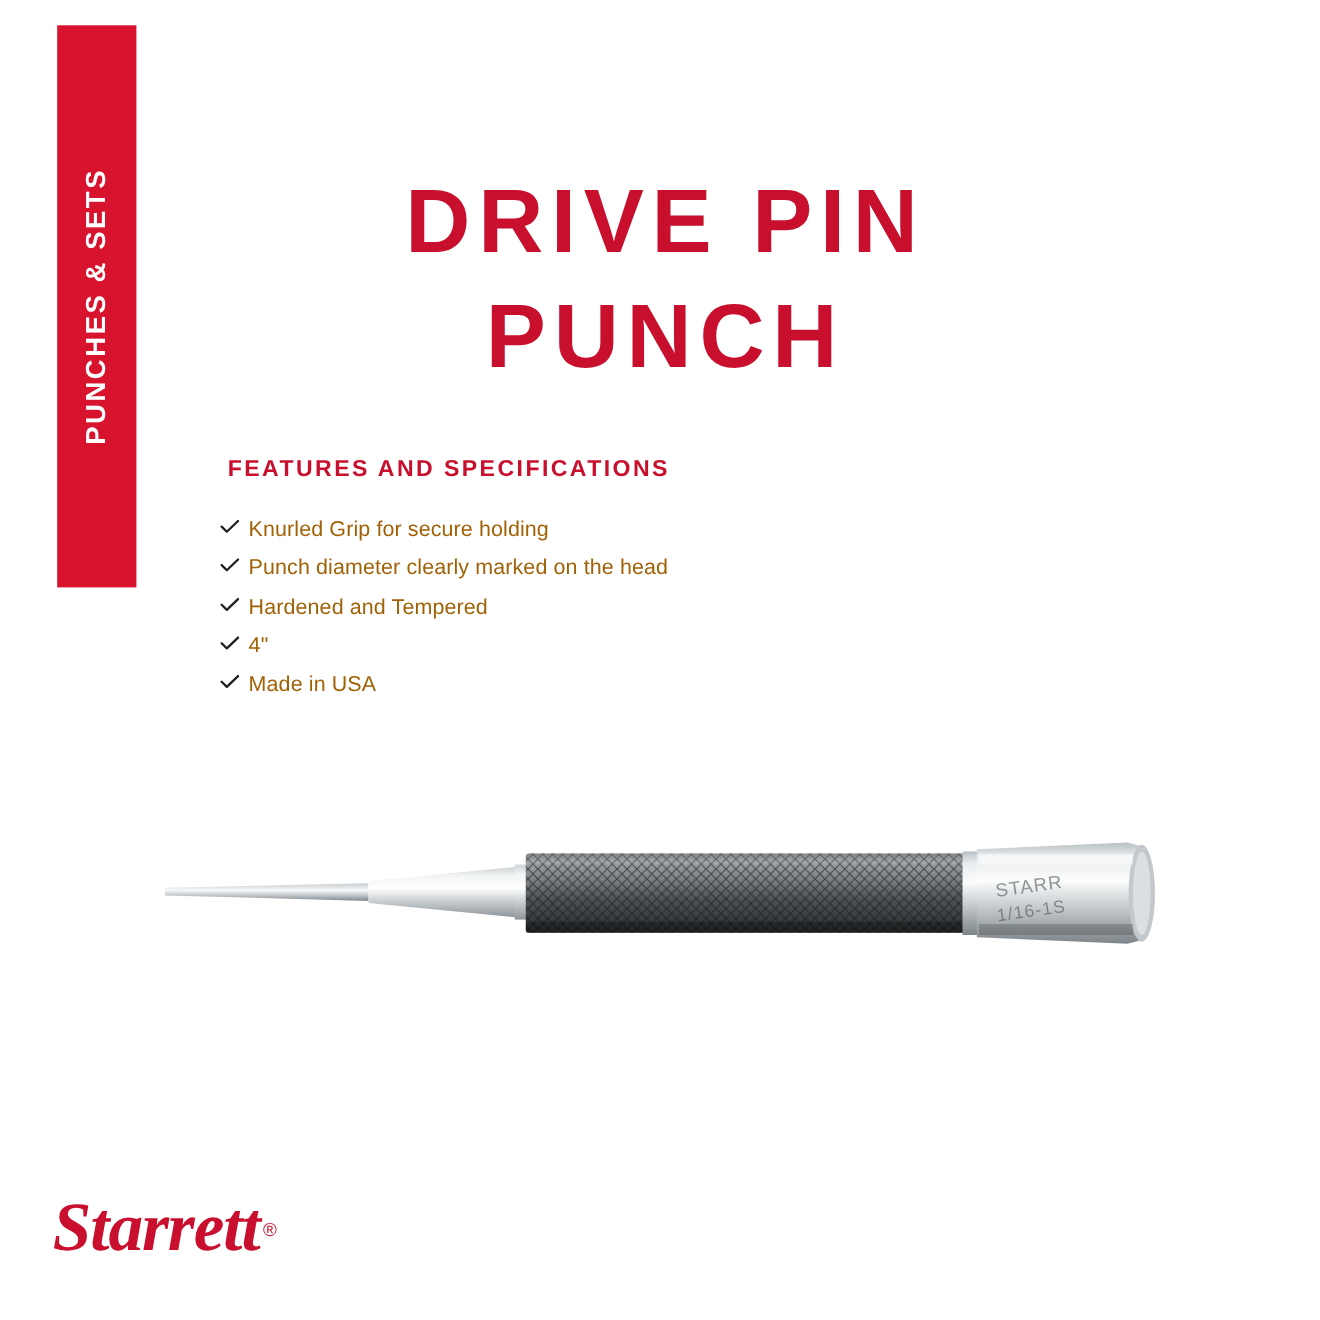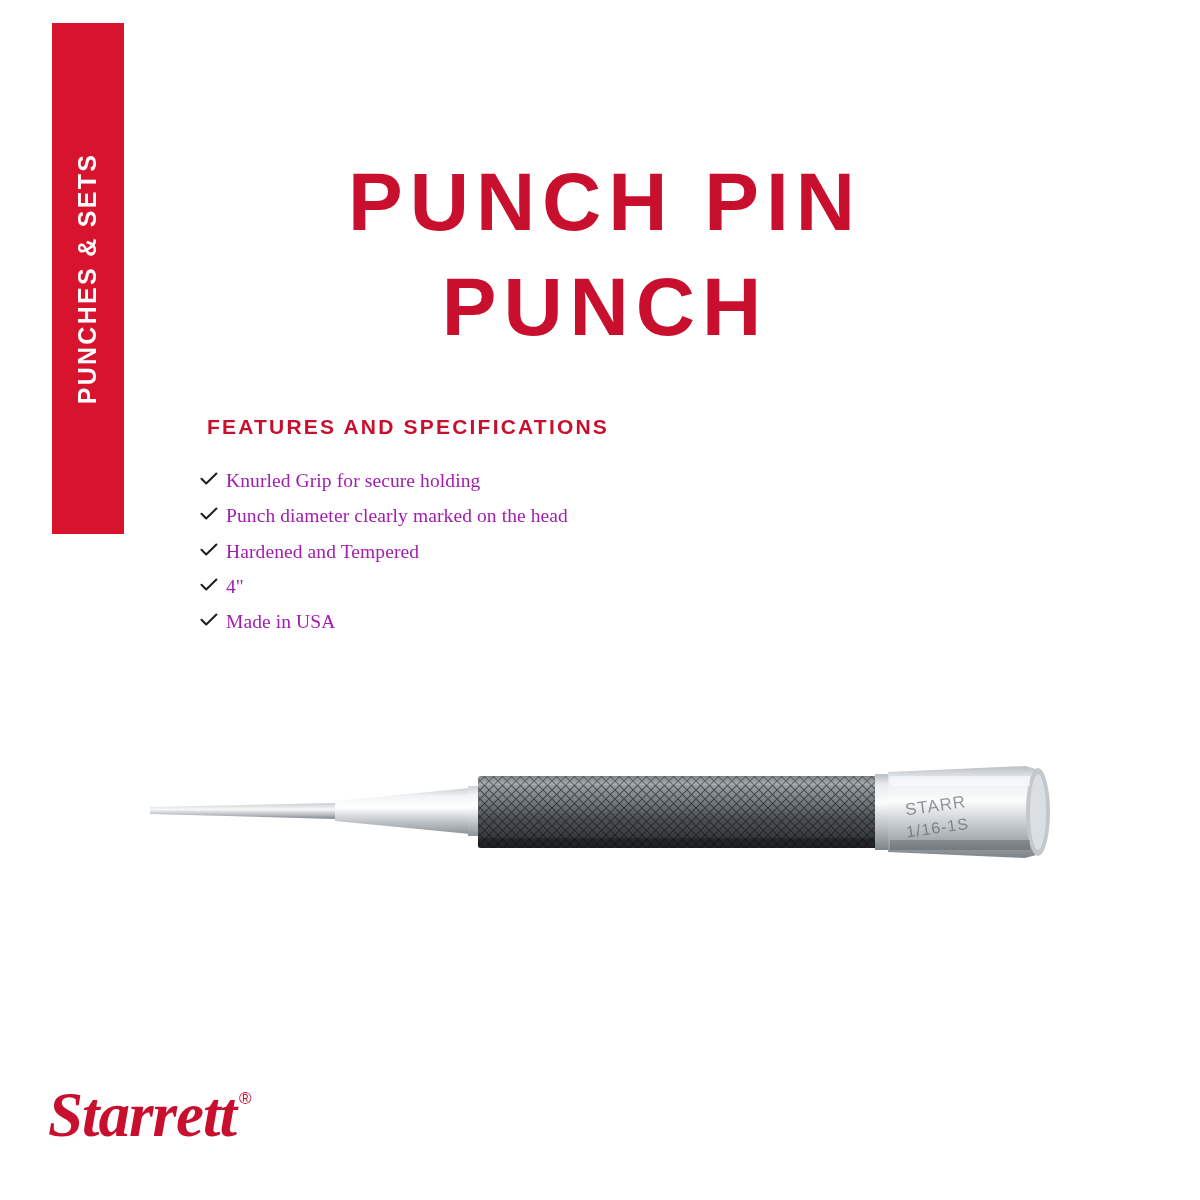--- a/index.html
+++ b/index.html
@@ -88,43 +88,43 @@
     width: 26px;
     flex: 0 0 26px;
     color: #231f20;
     font-size: 18px;
     line-height: 1;
     position: relative;
     top: -1px;
   }
   .check-icon svg { display: block; }
   .feature-text {
-    color: #a21caf;
-    font-family: Liberation Serif, serif;
+    color: #a16207;
+    font-family: Liberation Sans, sans-serif;
     font-size: 19.5px;
     letter-spacing: 0.1px;
     line-height: 1.35;
   }
 
   
   .product-image {
     position: absolute;
     left: 120px;
     top: 700px;
     width: 980px;
     height: 260px;
   }
 
   
   .brand-logo {
     position: absolute;
     left: 48px;
     top: 1084px;
     display: flex;
-    align-items: flex-start;
+    align-items: center;
   }
   .brand-text {
     color: #c8102e;
     font-family: "Liberation Serif", serif;
     font-size: 63px;
     font-style: italic;
     font-weight: bold;
     letter-spacing: -1px;
     line-height: 1;
   }
@@ -138,21 +138,21 @@
   }
 </style>
 </head>
 <body>
 
 <div class="category-tab">
   <span class="category-tab-label">PUNCHES &amp; SETS</span>
 </div>
 
 <div class="title-block">
-  <div class="product-title-line">PUNCH PIN</div>
+  <div class="product-title-line">DRIVE PIN</div>
   <div class="product-title-line">PUNCH</div>
 </div>
 
 <div class="features-heading">FEATURES AND SPECIFICATIONS</div>
 
 <ul class="features-list">
   <li class="feature-item">
     <span class="check-icon">
       <svg width="18" height="14" viewBox="0 0 18 14" fill="none" aria-hidden="true">
         <path d="M1.5 6.8 L6.2 11.4 L16.4 1.6" stroke="#231f20" stroke-width="2.1" fill="none" stroke-linecap="round" stroke-linejoin="round"></path>

